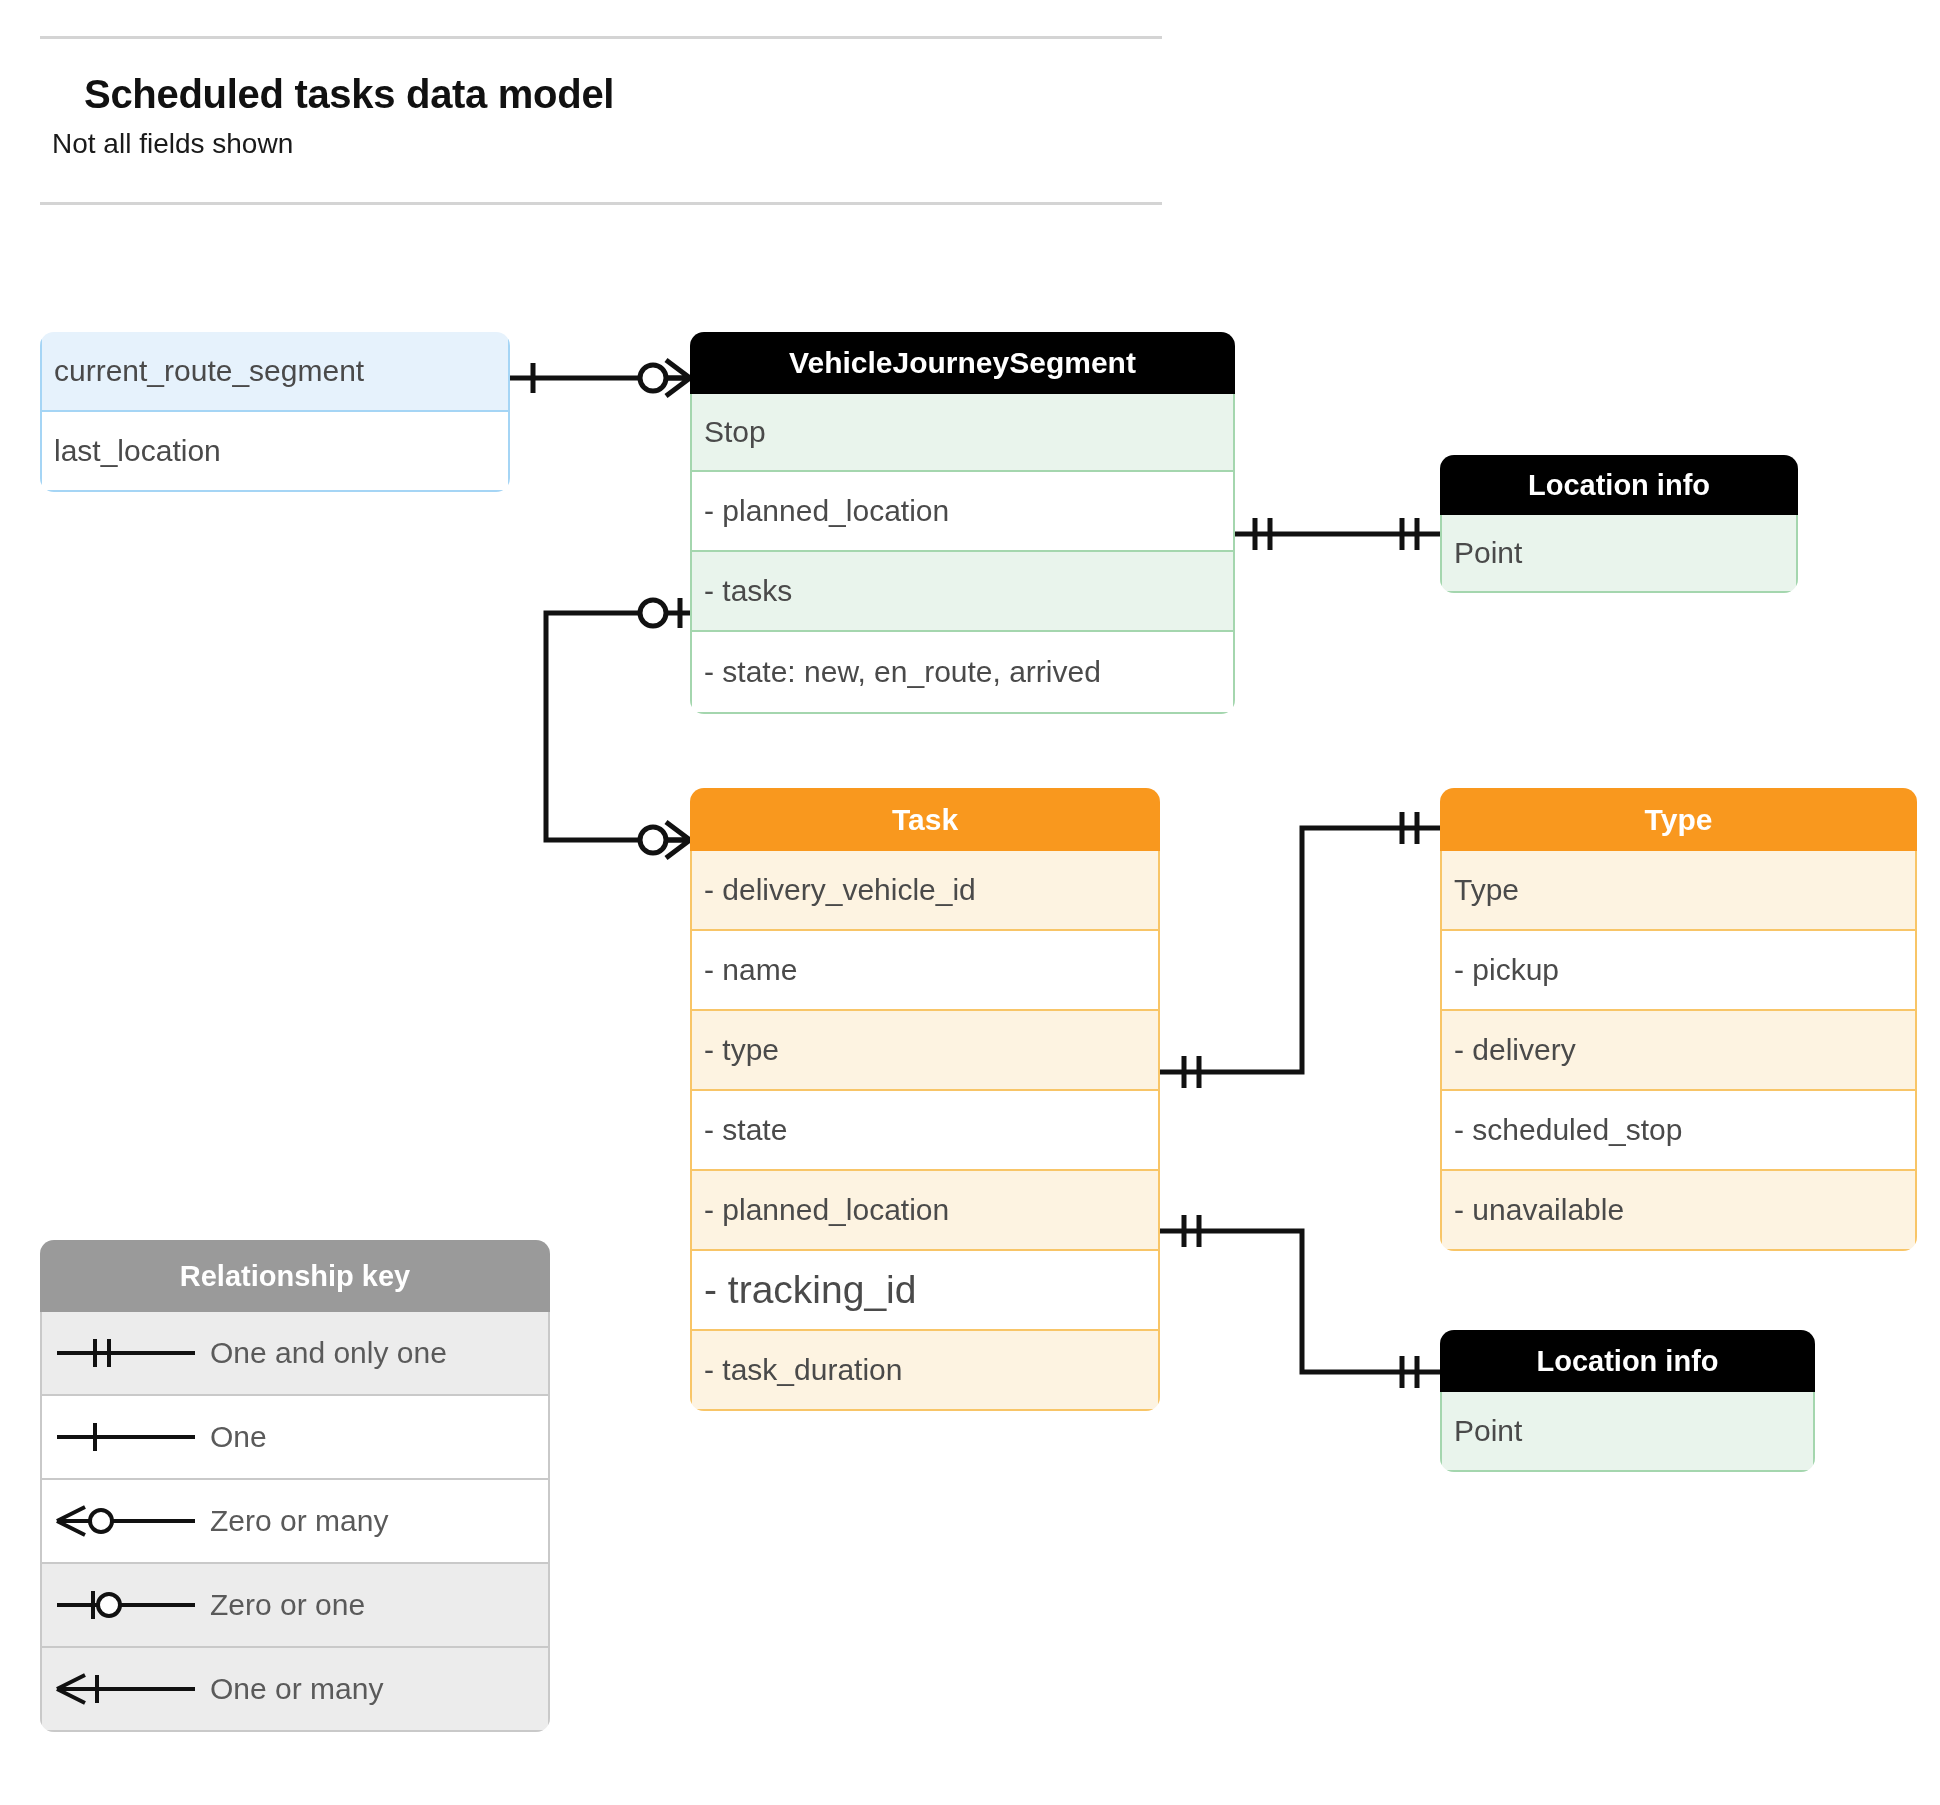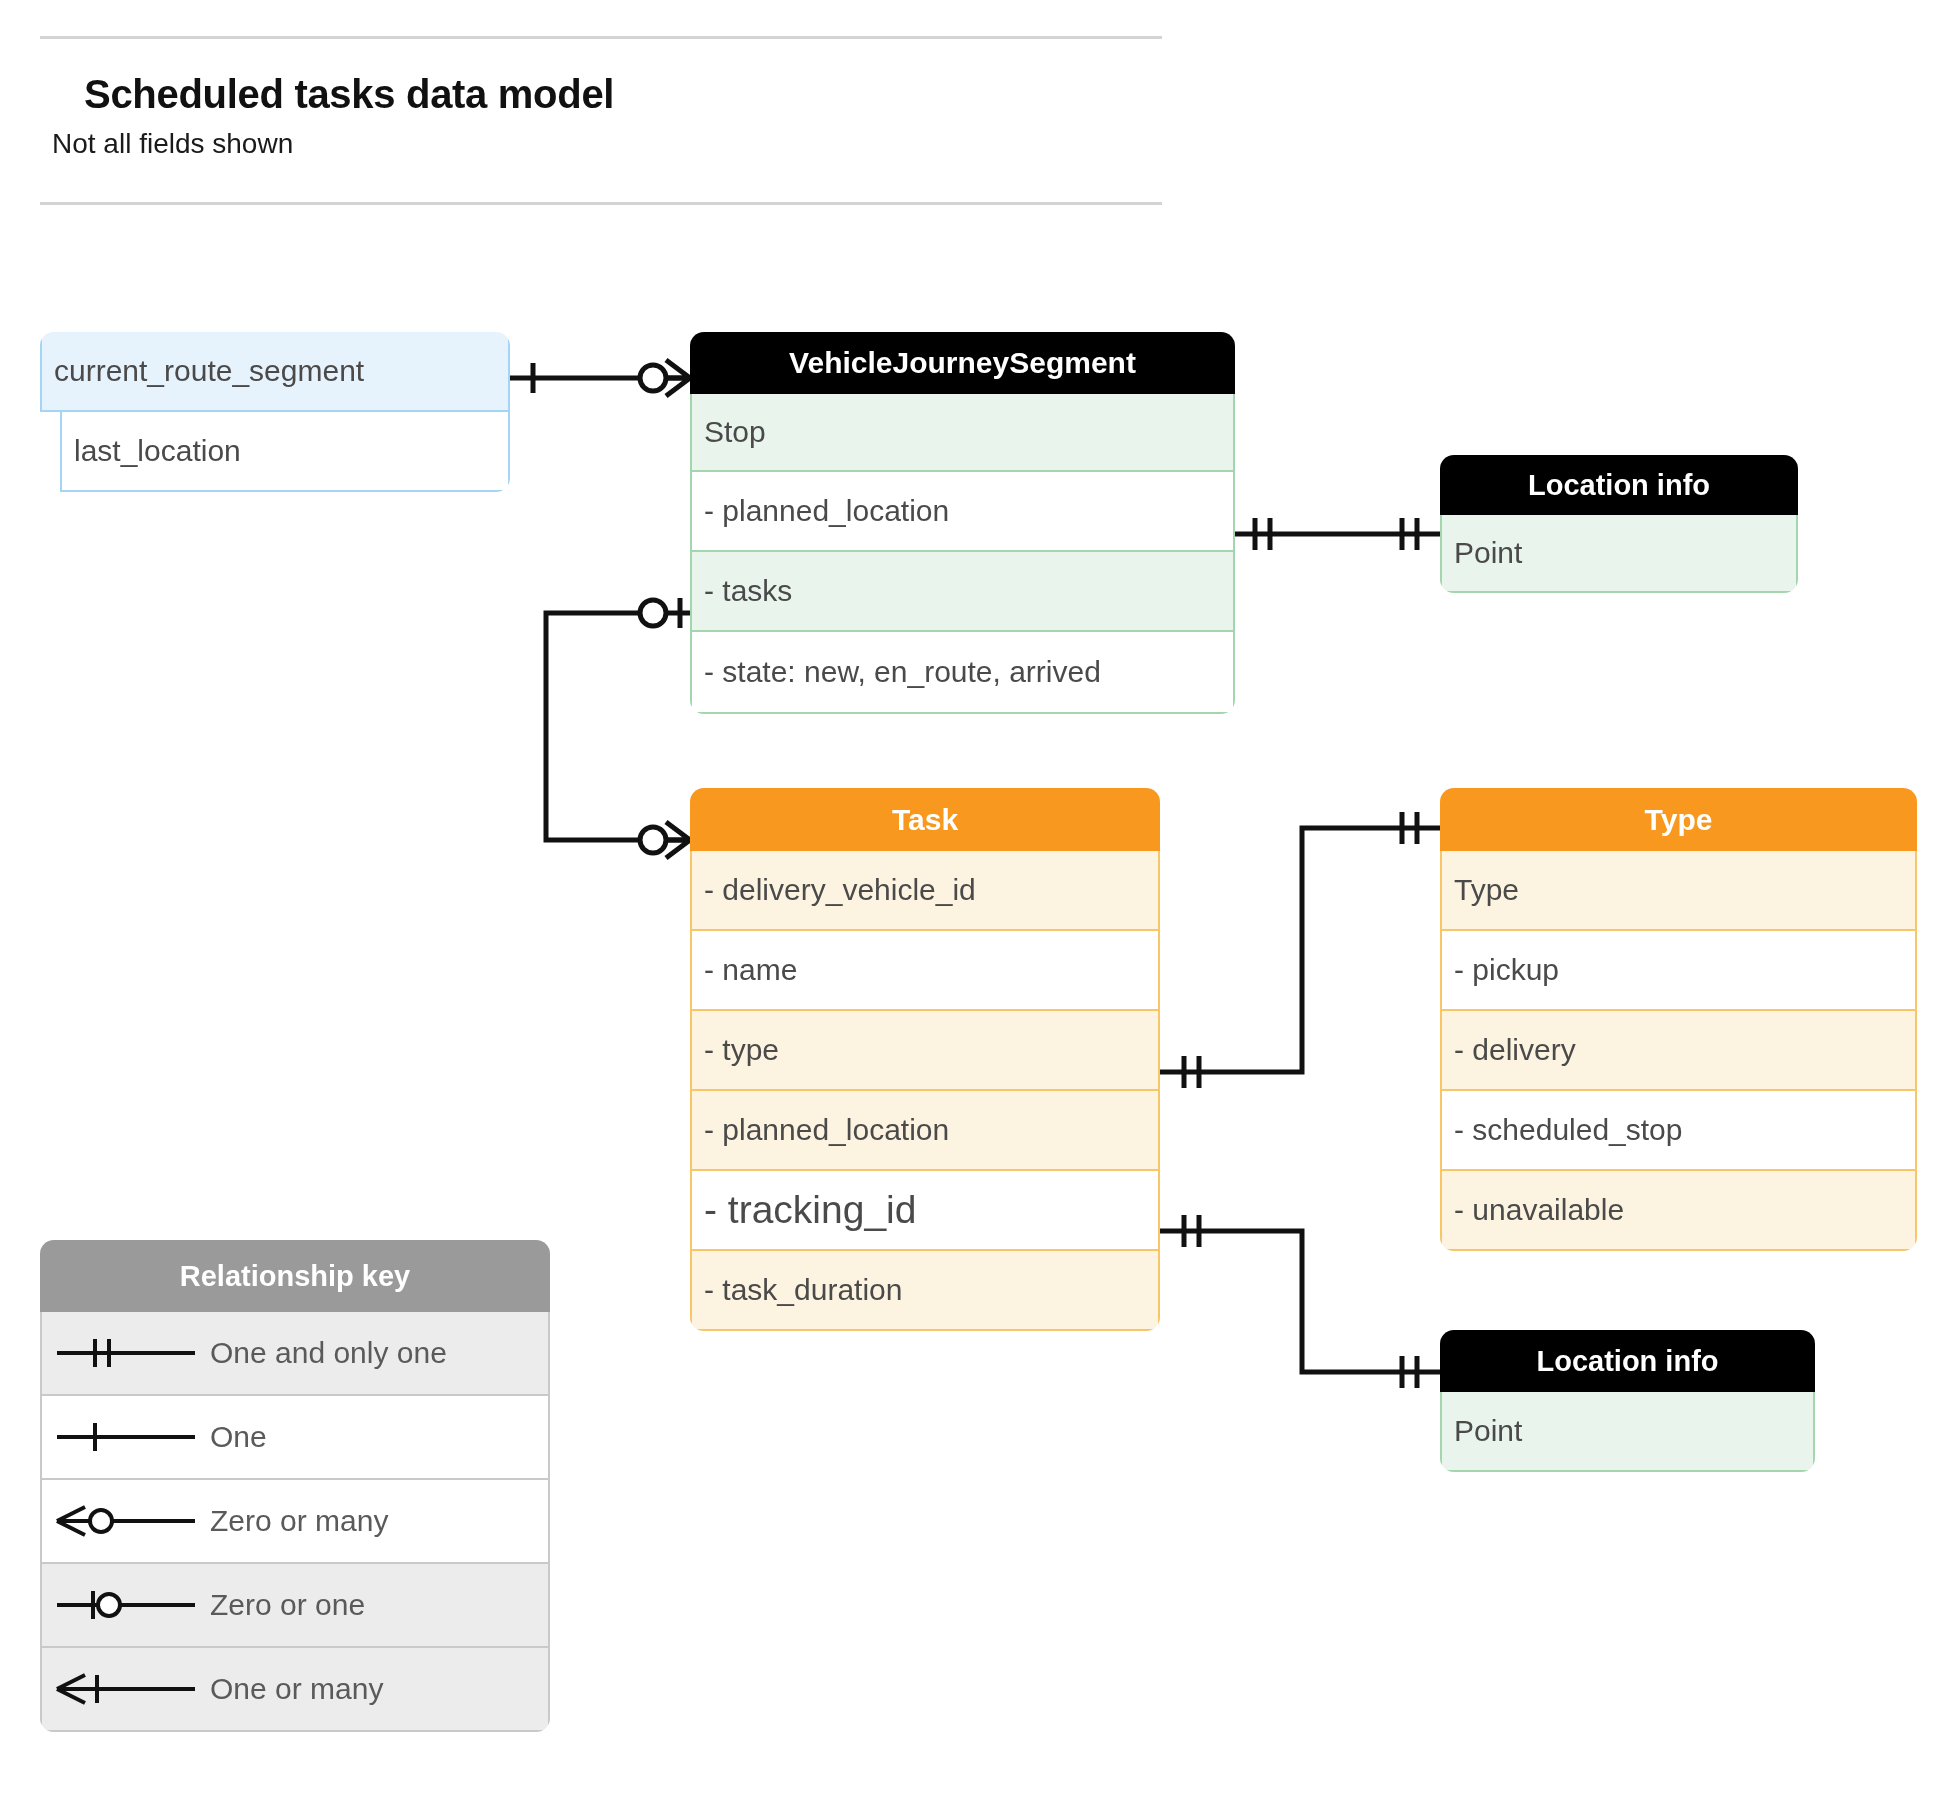--- a/index.html
+++ b/index.html
@@ -34,21 +34,21 @@
     display: flex; align-items: center;
     padding-left: 12px; color: #4a4a4a;
     border-left: 2px solid; border-right: 2px solid; border-bottom: 2px solid;
   }
   .entity .row.first { border-top: none; }
 
   
   .t-blue .hdr { background: #0a86d7; }
   .t-blue .row { border-color: #a5d5f5; }
   .t-blue .row.alt { background: #e6f2fc; }
-  .t-blue .row.plain { background: #ffffff; margin-left: 20px; }
+  .t-blue .row.plain { background: #ffffff; }
 
   
   .t-green .hdr { background: #000000; }
   .t-green .row { border-color: #a4d6ae; }
   .t-green .row.alt { background: #e9f4ec; }
   .t-green .row.plain { background: #ffffff; }
 
   
   .t-orange .hdr { background: #f9981e; }
   .t-orange .row { border-color: #f8c567; }
@@ -129,20 +129,21 @@
   <div class="entity t-green" style="left:1440px; top:455px; width:358px;">
     <div class="hdr" style="height:60px; font-size:29px;">Location info</div>
     <div class="row alt first" style="height:78px; font-size:30px;">Point</div>
   </div>
 
   <div class="entity t-orange" style="left:690px; top:788px; width:470px;">
     <div class="hdr" style="height:63px; font-size:30px;">Task</div>
     <div class="row alt first" style="height:80px; font-size:30px;">- delivery_vehicle_id</div>
     <div class="row plain" style="height:80px; font-size:30px;">- name</div>
     <div class="row alt" style="height:80px; font-size:30px;">- type</div>
+    <div class="row plain" style="height:80px; font-size:30px;">- state</div>
     <div class="row alt" style="height:80px; font-size:30px;">- planned_location</div>
     <div class="row plain" style="height:80px; font-size:39px;">- tracking_id</div>
     <div class="row alt" style="height:80px; font-size:30px;">- task_duration</div>
   </div>
 
   <div class="entity t-orange" style="left:1440px; top:788px; width:477px;">
     <div class="hdr" style="height:63px; font-size:30px;">Type</div>
     <div class="row alt first" style="height:80px; font-size:30px;">Type</div>
     <div class="row plain" style="height:80px; font-size:30px;">-   pickup</div>
     <div class="row alt" style="height:80px; font-size:30px;">-  delivery</div>

